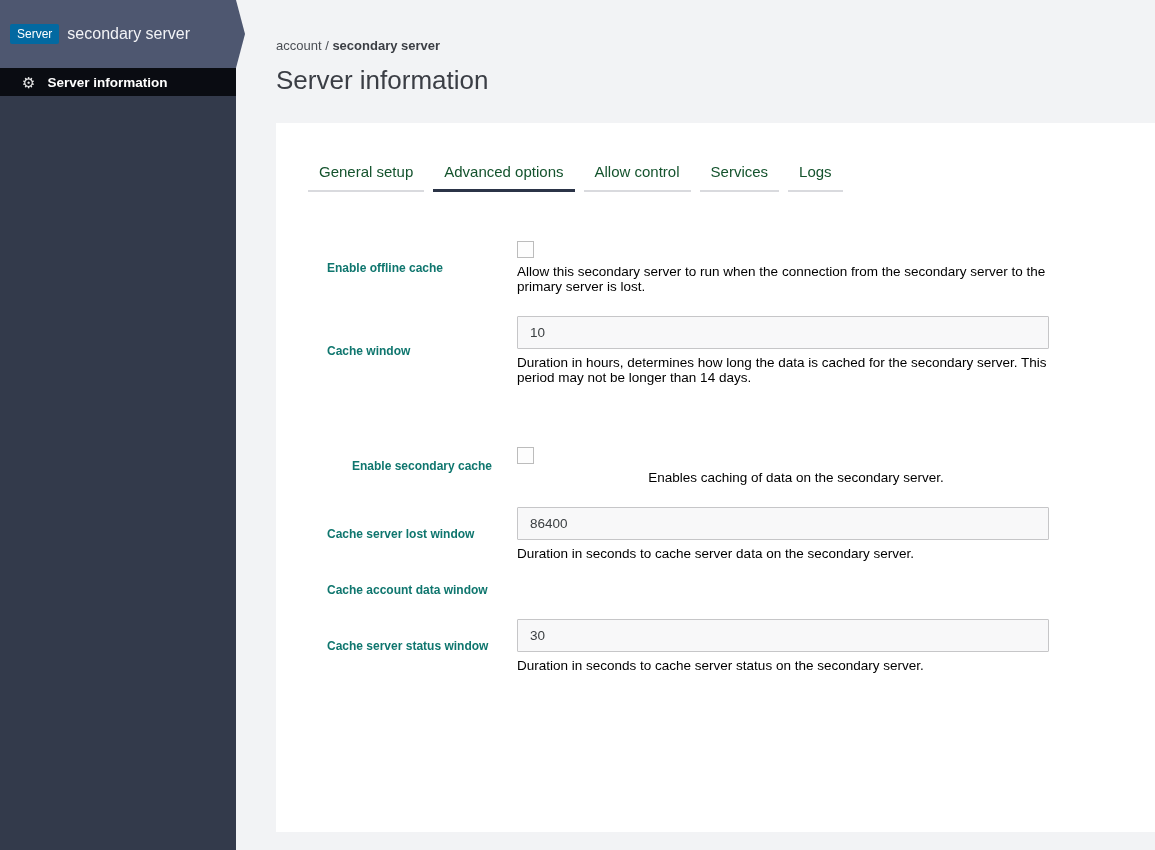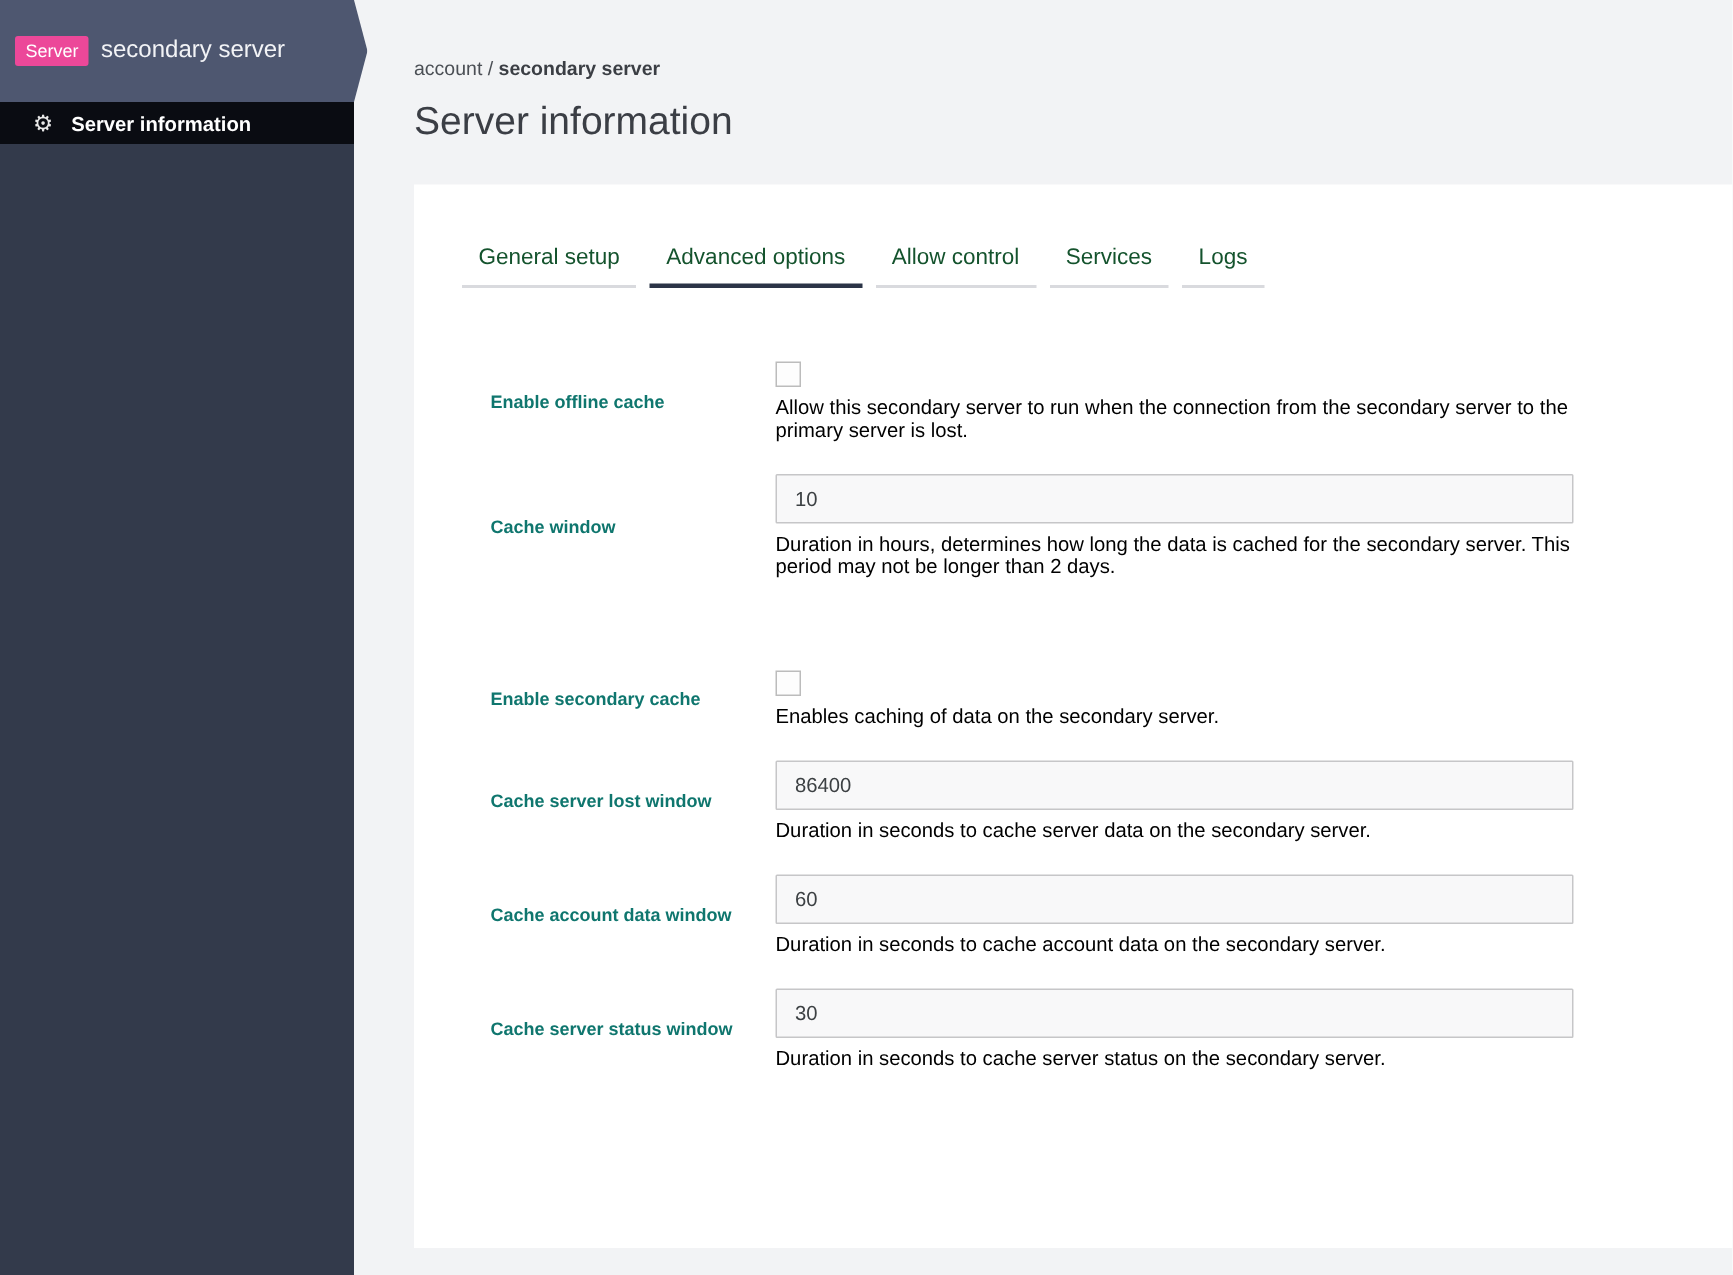--- a/index.html
+++ b/index.html
@@ -19,21 +19,21 @@
   }
   .sidebar-header {
     position: absolute; left: 0; top: 0;
     width: 245px; height: 68px;
     background: #4e5770;
     clip-path: polygon(0 0, 236px 0, 100% 50%, 236px 100%, 0 100%);
     display: flex; align-items: center;
     padding: 0 10px;
   }
   .server-badge {
-    background: #ec4899;
+    background: #0369a1;
     color: #ffffff;
     font-size: 12px;
     padding: 3px 7px;
     border-radius: 2px;
     margin-right: 8px;
     white-space: nowrap;
   }
   .sidebar-title {
     color: #f2f3f6;
     font-size: 16px;
@@ -107,21 +107,21 @@
     border-bottom: 3px solid #2b3447;
     padding-bottom: 9px;
   }
 
   
   .form-row {
     display: flex;
     align-items: center;
     margin-bottom: 22px;
   }
-  .form-row.section-gap { margin-top: 62px; }
+  .form-row.section-gap { margin-top: 62px; text-align: center; }
   .field-label {
     width: 209px;
     padding-left: 19px;
     font-size: 12px;
     font-weight: 600;
     color: #0f766e;
     flex-shrink: 0;
   }
   .field-control { width: 558px; }
   .checkbox {
@@ -186,21 +186,21 @@
         <div class="field-control">
           <div class="checkbox"></div>
           <div class="field-desc">Allow this secondary server to run when the connection from the secondary server to the primary server is lost.</div>
         </div>
       </div>
 
       <div class="form-row">
         <div class="field-label">Cache window</div>
         <div class="field-control">
           <input class="text-input" type="text" value="10" style="">
-          <div class="field-desc">Duration in hours, determines how long the data is cached for the secondary server. This period may not be longer than 2 days.</div>
+          <div class="field-desc">Duration in hours, determines how long the data is cached for the secondary server. This period may not be longer than 14 days.</div>
         </div>
       </div>
 
       <div class="form-row section-gap">
         <div class="field-label">Enable secondary cache</div>
         <div class="field-control">
           <div class="checkbox"></div>
           <div class="field-desc">Enables caching of data on the secondary server.</div>
         </div>
       </div>
@@ -208,24 +208,20 @@
       <div class="form-row">
         <div class="field-label">Cache server lost window</div>
         <div class="field-control">
           <input class="text-input" type="text" value="86400" style="">
           <div class="field-desc">Duration in seconds to cache server data on the secondary server.</div>
         </div>
       </div>
 
       <div class="form-row">
         <div class="field-label">Cache account data window</div>
-        <div class="field-control">
-          <input class="text-input" type="text" value="60" style="">
-          <div class="field-desc">Duration in seconds to cache account data on the secondary server.</div>
-        </div>
       </div>
 
       <div class="form-row">
         <div class="field-label">Cache server status window</div>
         <div class="field-control">
           <input class="text-input" type="text" value="30" style="">
           <div class="field-desc">Duration in seconds to cache server status on the secondary server.</div>
         </div>
       </div>
 

